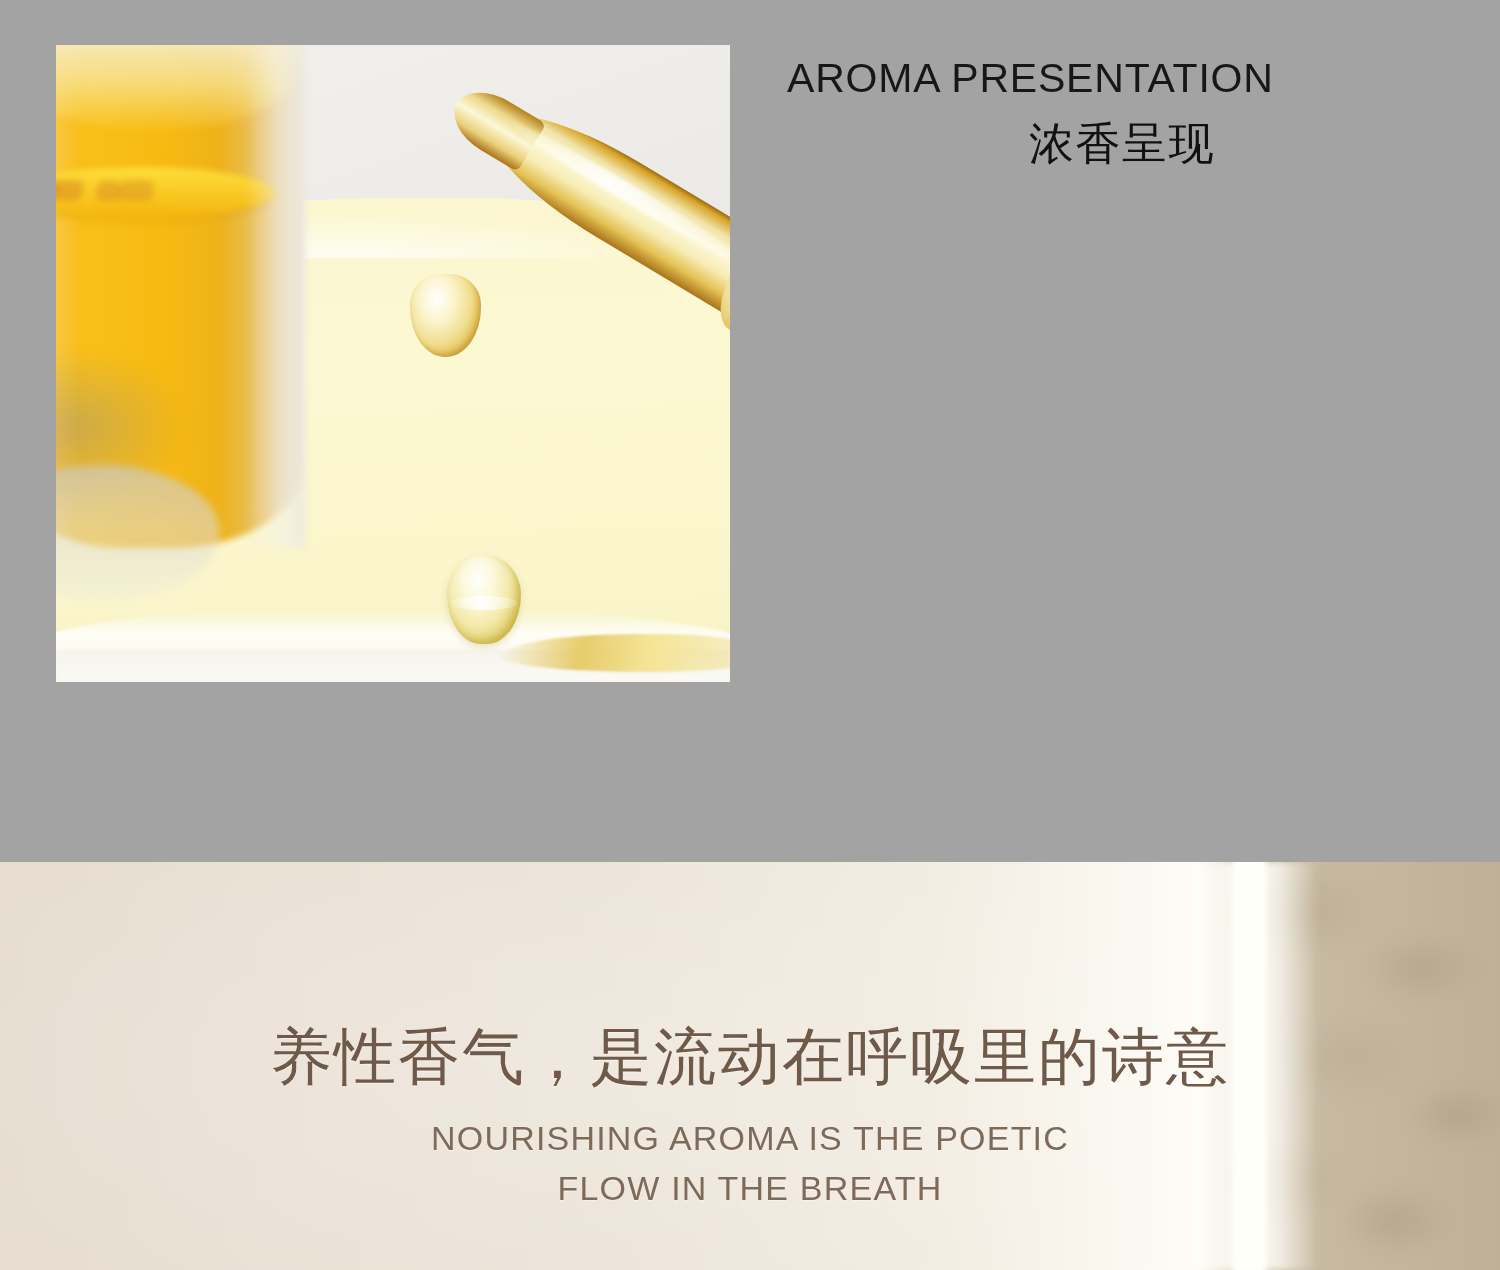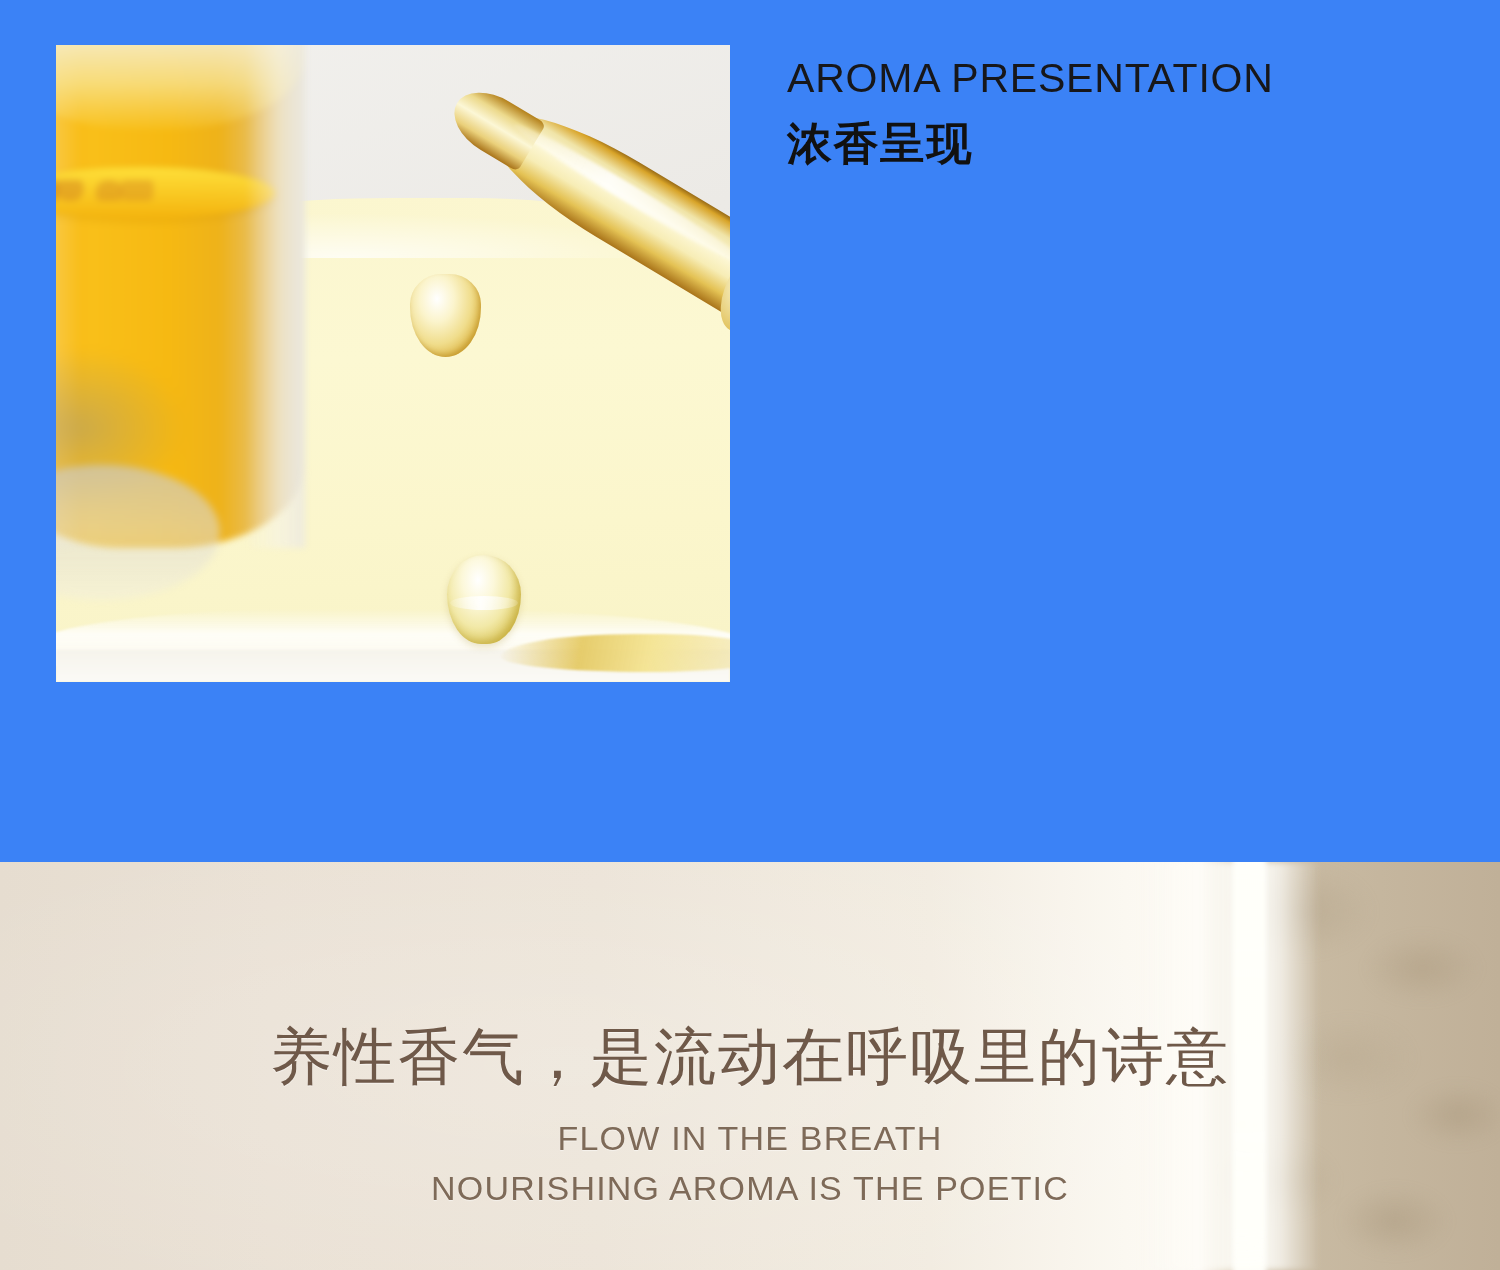--- a/index.html
+++ b/index.html
@@ -21,21 +21,21 @@
     height: 1270px;
   }
 
   
   .top-section {
     position: absolute;
     left: 0;
     top: 0;
     width: 1500px;
     height: 862px;
-    background: #3b82f6;
+    background: #a3a3a3;
   }
 
   
   .photo-frame {
     position: absolute;
     left: 56px;
     top: 45px;
     width: 674px;
     height: 637px;
     overflow: hidden;
@@ -349,24 +349,25 @@
     font-size: 41px;
     font-weight: 300;
     letter-spacing: 0.8px;
     color: #17171a;
     line-height: 1.12;
     white-space: nowrap;
   }
   .subtitle-cn {
     margin-top: 17px;
     font-size: 45px;
-    font-weight: 700;
+    font-weight: 400;
     letter-spacing: 1.5px;
     color: #111111;
     line-height: 1.1;
+    text-align: center;
   }
   .body-copy {
     margin-top: 62px;
     width: 660px;
     font-size: 25px;
     font-weight: 400;
     line-height: 56px;
     color: #3d3a35;
     letter-spacing: .4px;
     text-align: justify;
@@ -544,19 +545,19 @@
   <div class="banner">
     <div class="banner-wall"></div>
     <div class="banner-stone"></div>
     <div class="banner-light"></div>
     <div class="banner-light-edge"></div>
     <div class="banner-vignette"></div>
 
     <div class="banner-text">
       <div class="banner-cn">养性香气，是流动在呼吸里的诗意</div>
       <div class="banner-en">
+        <div>NOURISHING AROMA IS THE POETIC</div>
         <div>FLOW IN THE BREATH</div>
-        <div>NOURISHING AROMA IS THE POETIC</div>
       </div>
     </div>
   </div>
 
 </div>
 
 </body></html>

